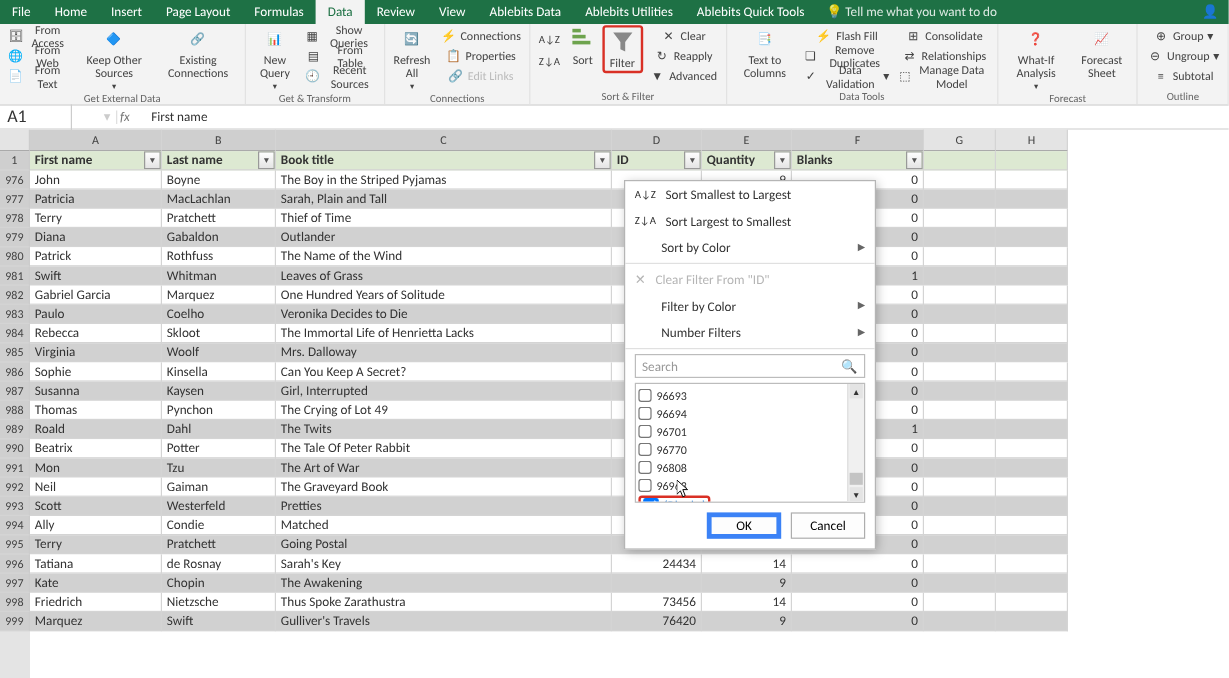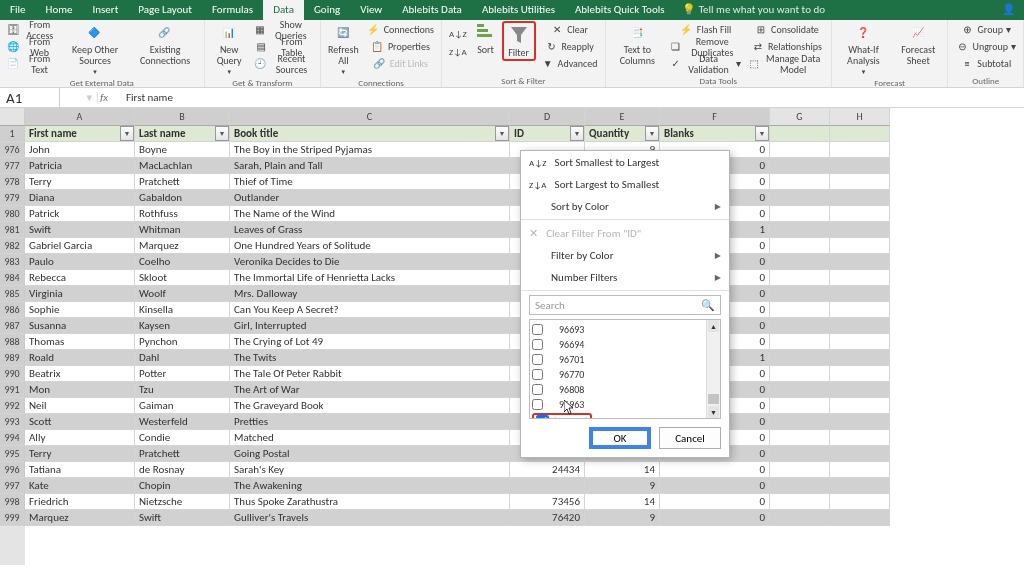--- a/index.html
+++ b/index.html
@@ -52,21 +52,21 @@
 .filter-arrow{position:absolute;right:0;top:0;width:14px;height:15px;border:1px solid #999;background:linear-gradient(#fefefe,#e4e4e4);display:flex;align-items:center;justify-content:center;font-size:7px;color:#555}
 
 
 .dropdown{position:absolute;left:520px;top:150px;width:210px;background:#fff;border:1px solid #b5b5b5;box-shadow:2px 2px 8px rgba(0,0,0,.25);font-size:11px;z-index:10}
 .dd-item{display:flex;align-items:center;height:22px;padding:0 8px;gap:8px;cursor:pointer}
 .dd-item.disabled{color:#b5b5b5}
 .dd-arrow{margin-left:auto;font-size:8px;color:#666}
 .dd-sep{height:1px;background:#e0e0e0;margin:2px 0}
 .dd-search{margin:4px 8px;height:20px;border:1px solid #bcbcbc;padding:0 5px;display:flex;align-items:center;color:#999;justify-content:space-between}
 .dd-list{height:100px;margin:0 8px;border:1px solid #bcbcbc;overflow:hidden;position:relative;padding:2px}
-.dd-check{display:flex;align-items:center;gap:16px;height:15px;font-size:10px}
+.dd-check{display:flex;align-items:center;gap:4px;height:15px;font-size:10px}
 .dd-check input{width:11px;height:11px}
 .dd-scroll{position:absolute;right:0;top:0;width:14px;height:100%;background:#f0f0f0;border-left:1px solid #ddd}
 .dd-scroll-thumb{position:absolute;left:1px;right:1px;bottom:14px;height:10px;background:#c4c4c4}
 .dd-scroll-btn{position:absolute;left:1px;right:1px;height:12px;background:#e4e4e4;display:flex;align-items:center;justify-content:center;font-size:7px}
 .blanks-box{border:2px solid #d93025;border-radius:3px;padding:0 2px;display:inline-flex;align-items:center;gap:4px;height:16px;width:60px}
 .blanks-box span{color:#0066cc}
 .cursor{position:absolute;width:12px;height:16px;pointer-events:none}
 .dd-btns{display:flex;justify-content:flex-end;gap:8px;padding:8px}
 .dd-btns button{width:62px;height:22px;font-size:11px;border:1px solid #adadad;background:#fdfdfd}
 .dd-btns button.ok{border:4px solid #3b82f6}
@@ -78,21 +78,21 @@
 <body>
 
 <div class="titlebar">
   <div id="tabs-host" style="display: flex;">
       <div class="tab">File</div>
       <div class="tab">Home</div>
       <div class="tab">Insert</div>
       <div class="tab">Page Layout</div>
       <div class="tab">Formulas</div>
       <div class="tab active">Data</div>
-      <div class="tab">Going</div>
+      <div class="tab">Review</div>
       <div class="tab">View</div>
       <div class="tab">Ablebits Data</div>
       <div class="tab">Ablebits Utilities</div>
       <div class="tab">Ablebits Quick Tools</div>
     </div>
   <div class="tell">💡 <span>Tell me what you want to do</span></div>
   <div class="user">👤</div>
 </div>
 
 <div class="ribbon">

